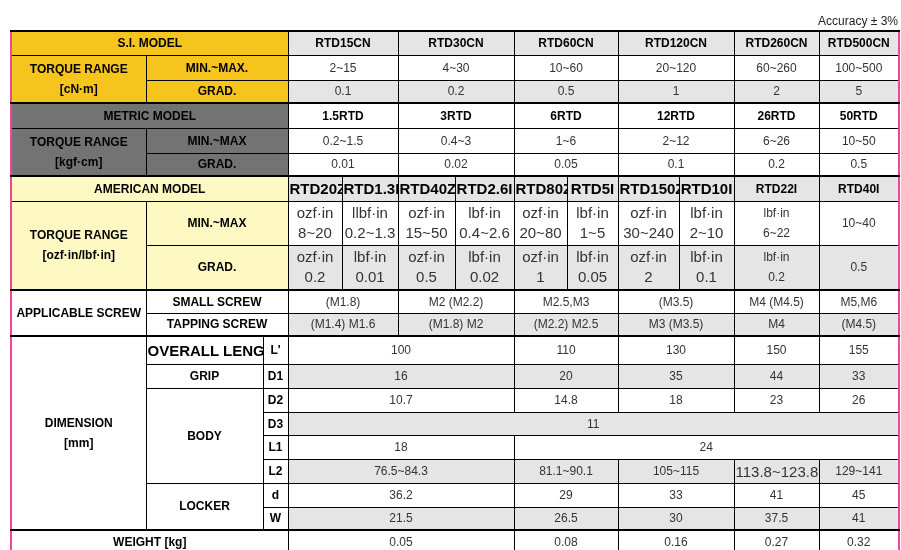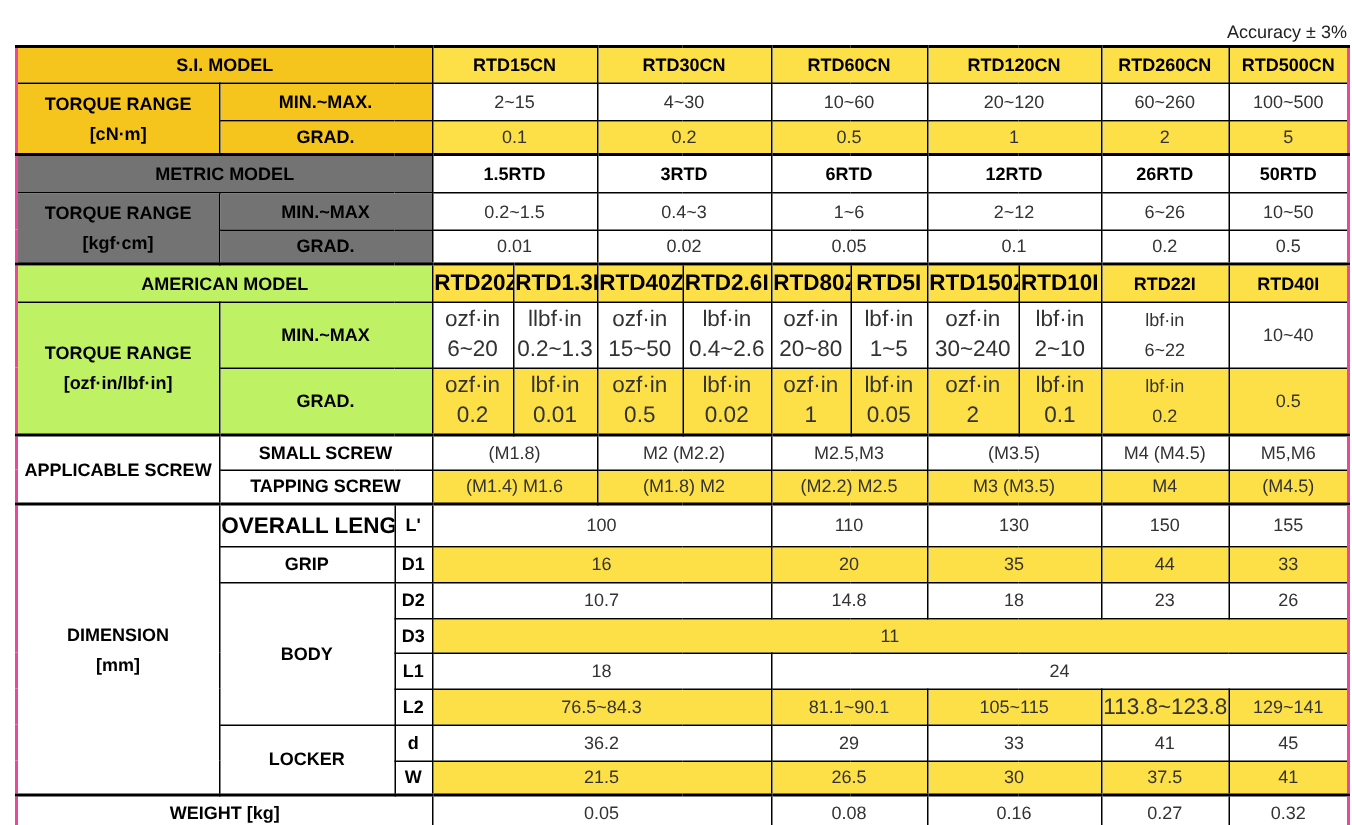--- a/index.html
+++ b/index.html
@@ -5,22 +5,22 @@
   html,body{margin:0;padding:0;background:#ffffff;}
   body{width:901px;height:550px;font-family:"Liberation Sans",sans-serif;}
   .page{padding:14px 0 0 10px;}
   .accuracy{width:888px;text-align:right;font-size:12px;color:#222;margin-bottom:2px;}
   table.spec{border-collapse:collapse;table-layout:fixed;width:888px;border:2px solid #ec4899;}
   td{border:1px solid #000;text-align:center;vertical-align:middle;font-size:12px;color:#333;
      padding:0 1px;overflow:hidden;white-space:nowrap;}
   .b{font-weight:bold;color:#000;}
   .yellow{background:#F6C51D;}
   .cyan{background:#737373;}
-  .blue{background:#bef264;}
-  .gray{background:#fde047;}
+  .blue{background:#fef9c3;}
+  .gray{background:#e5e5e5;}
   .thick-top td{border-top:2px solid #000;}
   .sm{font-size:15px;}
   .two-line div{line-height:20px;}
   tr.h23{height:23px;} tr.h24{height:24px;} tr.h25{height:25px;}
   tr.h28{height:28px;} tr.h44{height:44px;} tr.h45{height:45px;}
 </style>
 </head>
 <body>
 
 <div class="page">
@@ -122,21 +122,21 @@
       <td class="gray b">RTD40I</td>
     </tr>
     <tr class="h44">
       <td rowspan="2" class="blue b two-line">
         <div>TORQUE RANGE</div>
         <div>[ozf·in/lbf·in]</div>
       </td>
       <td colspan="2" class="blue b">MIN.~MAX</td>
       <td class="two-line sm">
         <div>ozf·in</div>
-        <div>6~20</div>
+        <div>8~20</div>
           </td>
       <td class="two-line sm">
         <div>llbf·in</div>
         <div>0.2~1.3</div>
           </td>
       <td class="two-line sm">
         <div>ozf·in</div>
         <div>15~50</div>
           </td>
       <td class="two-line sm">

